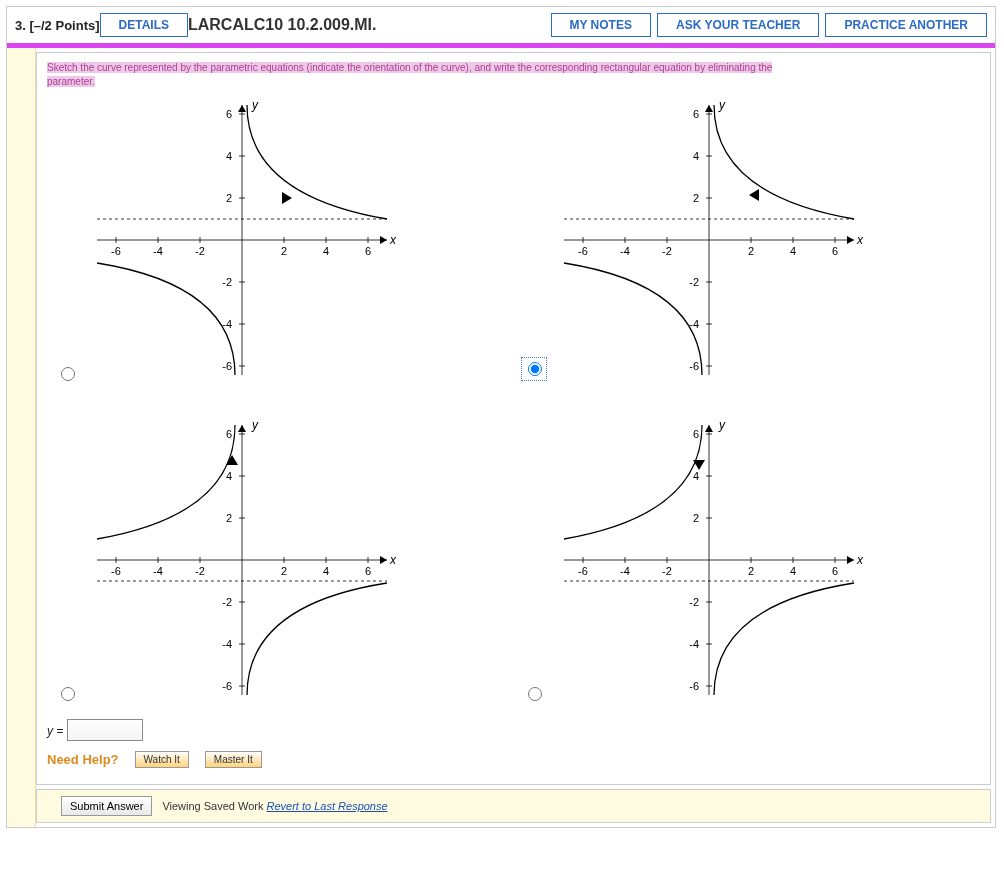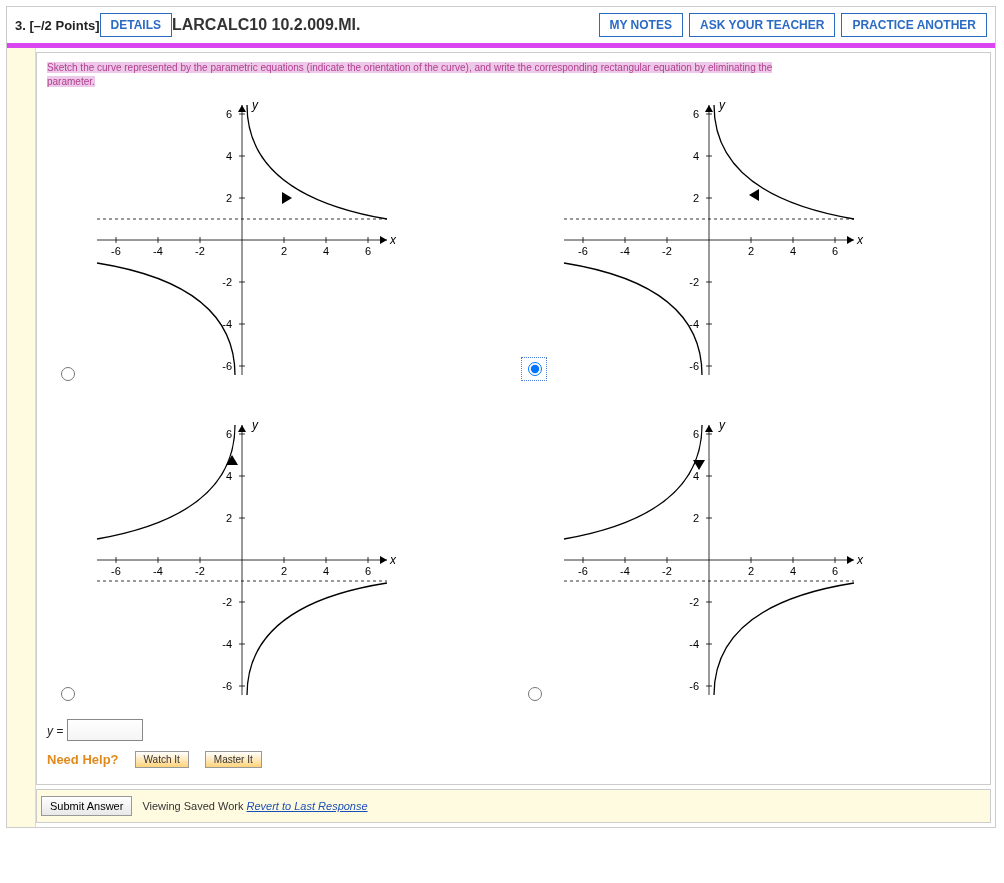--- a/index.html
+++ b/index.html
@@ -20,21 +20,21 @@
     align-items: center;
     padding: 6px 8px;
     border-bottom: 5px solid #d946ef;
     gap: 0;
   }
   .qnum { font-weight: bold; font-size: 13px; }
   .btn {
     border: 1px solid #2b6bc3;
     color: #2b6bc3;
     background: #fff;
-    padding: 4px 10px;
+    padding: 4px 18px;
     font-size: 12px;
     font-weight: bold;
     cursor: pointer;
   }
   .srcref { font-weight: bold; font-size: 16px; color: #333; }
   .rbuttons { margin-left: auto; display: flex; gap: 6px; }
   .body {
     display: flex;
   }
   .leftbar {
@@ -90,21 +90,21 @@
   }
   .helpbtn{
     border:1px solid #999;
     background: linear-gradient(#fff,#ffd37a);
     font-size:10px; font-weight:normal;
     padding:2px 8px; color:#333; cursor:pointer;
   }
   .footer{
     display:flex; align-items:center; gap:10px;
     background:#fffbe0; border:1px solid #ccc;
-    margin:4px 4px 4px 0; padding:6px 4px;
+    margin:4px 4px 4px 0; padding:6px 24px;
   }
   .submitbtn{
     border:1px solid #999; background:linear-gradient(#fff,#e8e8e8);
     font-size:11px; padding:3px 8px; cursor:pointer;
   }
   .footlink{ color:#1a4fb7; text-decoration:underline; font-style:italic; font-size:11px;}
   .foottxt{ font-size:11px; color:#333;margin-top:20px;}
 </style>
 </head>
 <body>

